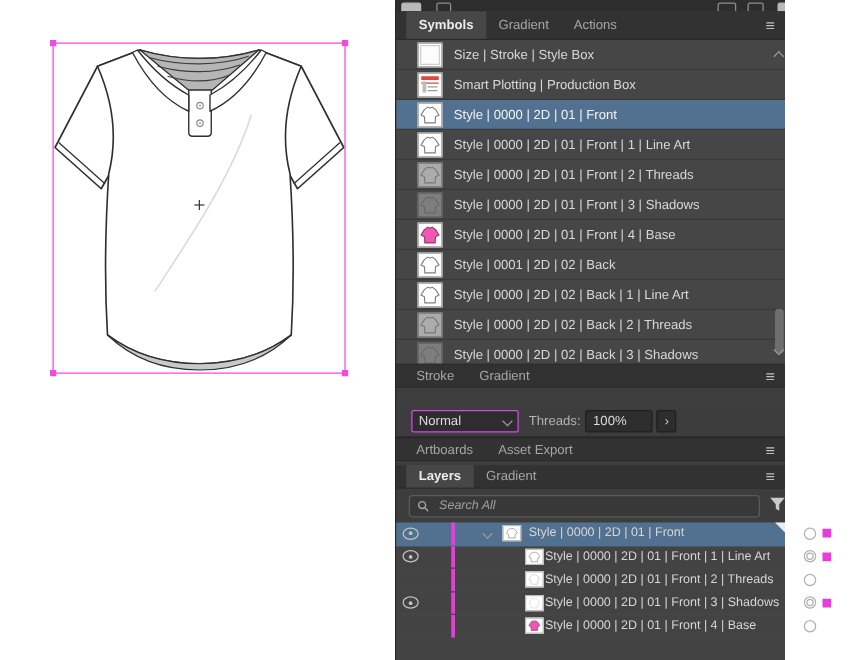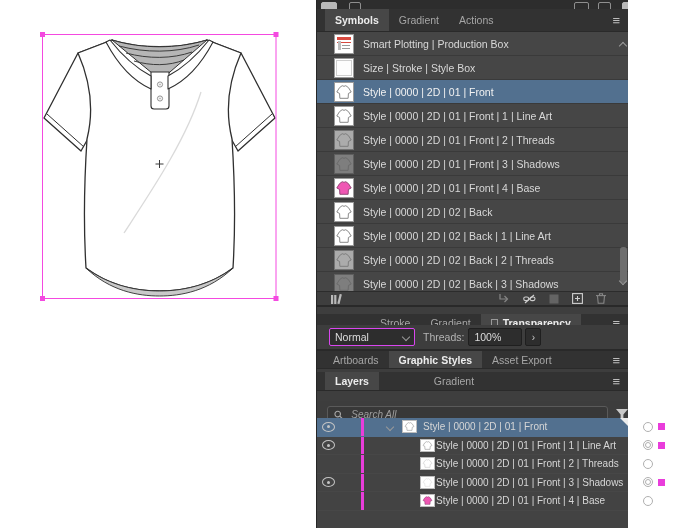--- a/index.html
+++ b/index.html
@@ -52,21 +52,21 @@
   
   .t-content{top:325px;height:24px;background:#3d3d3d;display:flex;align-items:center;font-size:10.5px;}
   .dd{display:flex;align-items:center;justify-content:space-between;margin-left:12px;width:74px;height:16px;
       background:#2d2d2d;border:1px solid #d946ef;border-radius:2px;padding:0 5px;color:#dcdcdc;}
   .field{display:flex;align-items:center;margin-left:4px;width:42px;height:16px;background:#2d2d2d;
          border:1px solid #1f1f1f;border-radius:2px;padding:0 5px;color:#dcdcdc;}
   .popbtn{display:flex;align-items:center;justify-content:center;margin-left:3px;width:14px;height:16px;
           background:#2d2d2d;border:1px solid #1f1f1f;border-radius:2px;color:#c9c9c9;font-size:10px;}
   .oplabel{margin-left:8px;color:#b3b3b3;}
   
-  .l-search{top:401px;height:27px;background:#3d3d3d;display:flex;align-items:center;}
+  .l-search{top:391px;height:27px;background:#3d3d3d;display:flex;align-items:center;}
   .searchbox{display:flex;align-items:center;margin-left:10px;width:336px;height:18px;background:#383838;
              border:1px solid #5a5a5a;border-radius:3px;box-sizing:border-box;padding:0 6px;gap:6px;}
   .searchbox input{background:transparent;border:none;outline:none;color:#c9c9c9;font-style:italic;
                    font-size:10px;width:100%;font-family:"Liberation Sans",sans-serif;}
   .searchbox input::placeholder{color:#9e9e9e;font-style:italic;}
   .funnel{margin-left:8px;}
   .l-rows{top:418px;height:110px;background:#434343;}
   .l-rows-bg{position:absolute;top:418px;bottom:0;left:0;right:0;background:#434343;}
   .colline{position:absolute;top:418px;bottom:0;width:1px;background:#4c4c4c;}
   .lyr-row{position:relative;display:flex;align-items:center;height:17.5px;border-bottom:1px solid #474747;
@@ -178,37 +178,37 @@
         <span>Gradient</span>
       </div>
       <div class="tab">
         <span>Actions</span>
       </div>
       <span class="menu-glyph">≡</span>
     </div>
 
     <div class="abs symlist">
       <div class="sym-row">
+        <span class="thumb t-box">
+            <span class="inner"></span>
+          </span>
+        <span class="sym-label">Size | Stroke | Style Box</span>
+      </div>
+      <div class="sym-row">
         <span class="thumb">
           <svg width="16" height="16" viewBox="0 0 16 16">
               <rect x="1" y="1" width="14" height="3" fill="#d84a40"></rect>
               <rect x="1" y="6" width="14" height="1" fill="#d84a40"></rect>
               <rect x="2" y="5" width="3" height="9" fill="#bdbdbd"></rect>
               <rect x="6" y="9" width="8" height="1" fill="#9a9a9a"></rect>
               <rect x="6" y="12" width="8" height="1" fill="#9a9a9a"></rect>
             </svg>
         </span>
         <span class="sym-label">Smart Plotting | Production Box</span>
       </div>
-      <div class="sym-row">
-        <span class="thumb t-box">
-            <span class="inner"></span>
-          </span>
-        <span class="sym-label">Size | Stroke | Style Box</span>
-      </div>
       <div class="sym-row sel">
         <span class="thumb t-outline">
           <svg width="18" height="18" viewBox="0 0 20 20" fill="none" stroke="currentColor">
               <use href="#i-shirt"></use>
             </svg>
         </span>
         <span class="sym-label">Style | 0000 | 2D | 01 | Front</span>
       </div>
       <div class="sym-row">
         <span class="thumb t-outline">
@@ -241,21 +241,21 @@
             </svg>
         </span>
         <span class="sym-label">Style | 0000 | 2D | 01 | Front | 4 | Base</span>
       </div>
       <div class="sym-row">
         <span class="thumb t-outline">
           <svg width="18" height="18" viewBox="0 0 20 20" fill="none" stroke="currentColor">
               <use href="#i-shirt"></use>
             </svg>
         </span>
-        <span class="sym-label">Style | 0000 | 2D | 02 | Back</span>
+        <span class="sym-label">Style | 0001 | 2D | 02 | Back</span>
       </div>
       <div class="sym-row">
         <span class="thumb t-outline">
           <svg width="18" height="18" viewBox="0 0 20 20" fill="none" stroke="currentColor">
               <use href="#i-shirt"></use>
             </svg>
         </span>
         <span class="sym-label">Style | 0000 | 2D | 02 | Back | 1 | Line Art</span>
       </div>
       <div class="sym-row">
@@ -318,30 +318,26 @@
               <path d="M1.5,3 L2.2,10.3 L7.8,10.3 L8.5,3"></path>
               <path d="M0,2.6 L10,2.6"></path>
               <path d="M3.5,2.4 L3.5,0.8 L6.5,0.8 L6.5,2.4"></path>
             </svg>
         </span>
       </span>
     </div>
 
     <div class="abs sep" style="top:305px;"></div>
 
-    <div class="abs tabbar" style="top:314px;height:18px;justify-content:center;">
+    <div class="abs tabbar" style="top:292px;height:18px;">
       <div class="tab" style="margin-left:6px;">
         <span>Stroke</span>
       </div>
       <div class="tab">
         <span>Gradient</span>
-      </div>
-      <div class="tab active">
-        <span class="presq"></span>
-        <span>Transparency</span>
       </div>
       <span class="menu-glyph">≡</span>
     </div>
     <div class="abs t-content">
       <span class="dd">
         <span>Normal</span>
         <span class="chev down"></span>
       </span>
       <span class="oplabel">Threads:</span>
       <span class="field">
@@ -351,32 +347,29 @@
         <span>›</span>
       </span>
     </div>
 
     <div class="abs sep" style="top:349px;"></div>
 
     <div class="abs tabbar" style="top:351px;height:18px;">
       <div class="tab" style="margin-left:6px;">
         <span>Artboards</span>
       </div>
-      <div class="tab active">
-        <span>Graphic Styles</span>
-      </div>
       <div class="tab">
         <span>Asset Export</span>
       </div>
       <span class="menu-glyph">≡</span>
     </div>
 
     <div class="abs" style="top:369px;height:3px;background:#3d3d3d;"></div>
 
-    <div class="abs tabbar" style="top:372px;height:19px;gap:45px;">
+    <div class="abs tabbar" style="top:372px;height:19px;">
       <div class="tab active" style="margin-left:8px;">
         <span>Layers</span>
       </div>
       <div class="tab">
         <span>Gradient</span>
       </div>
       <span class="menu-glyph">≡</span>
     </div>
 
     <div class="abs l-search">

